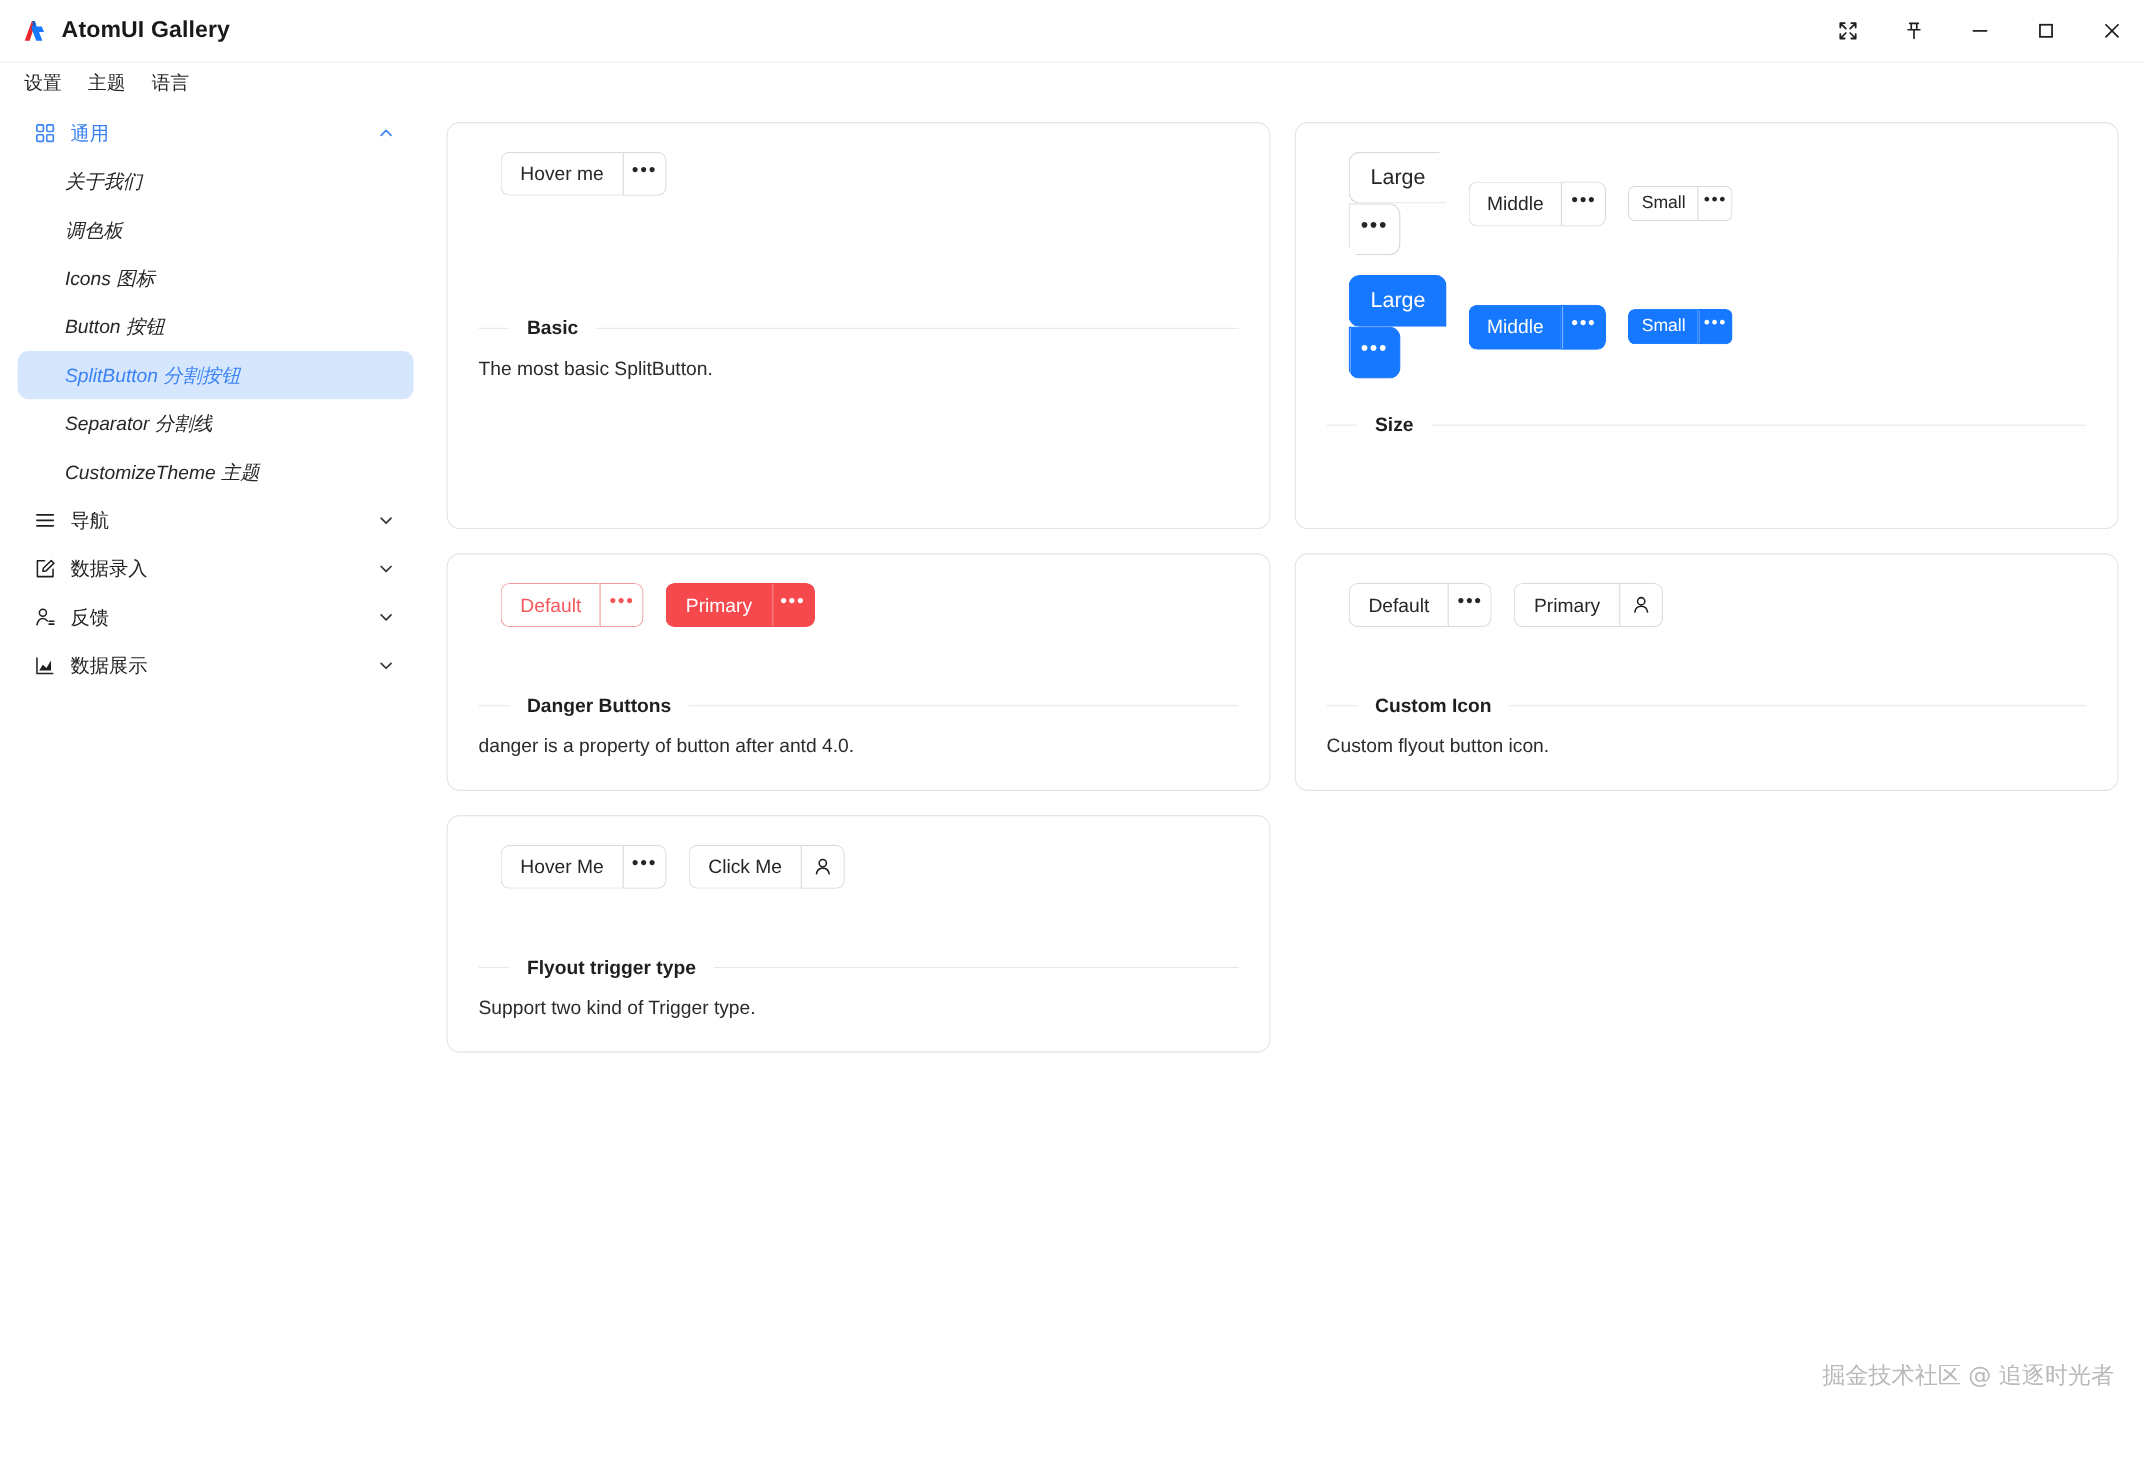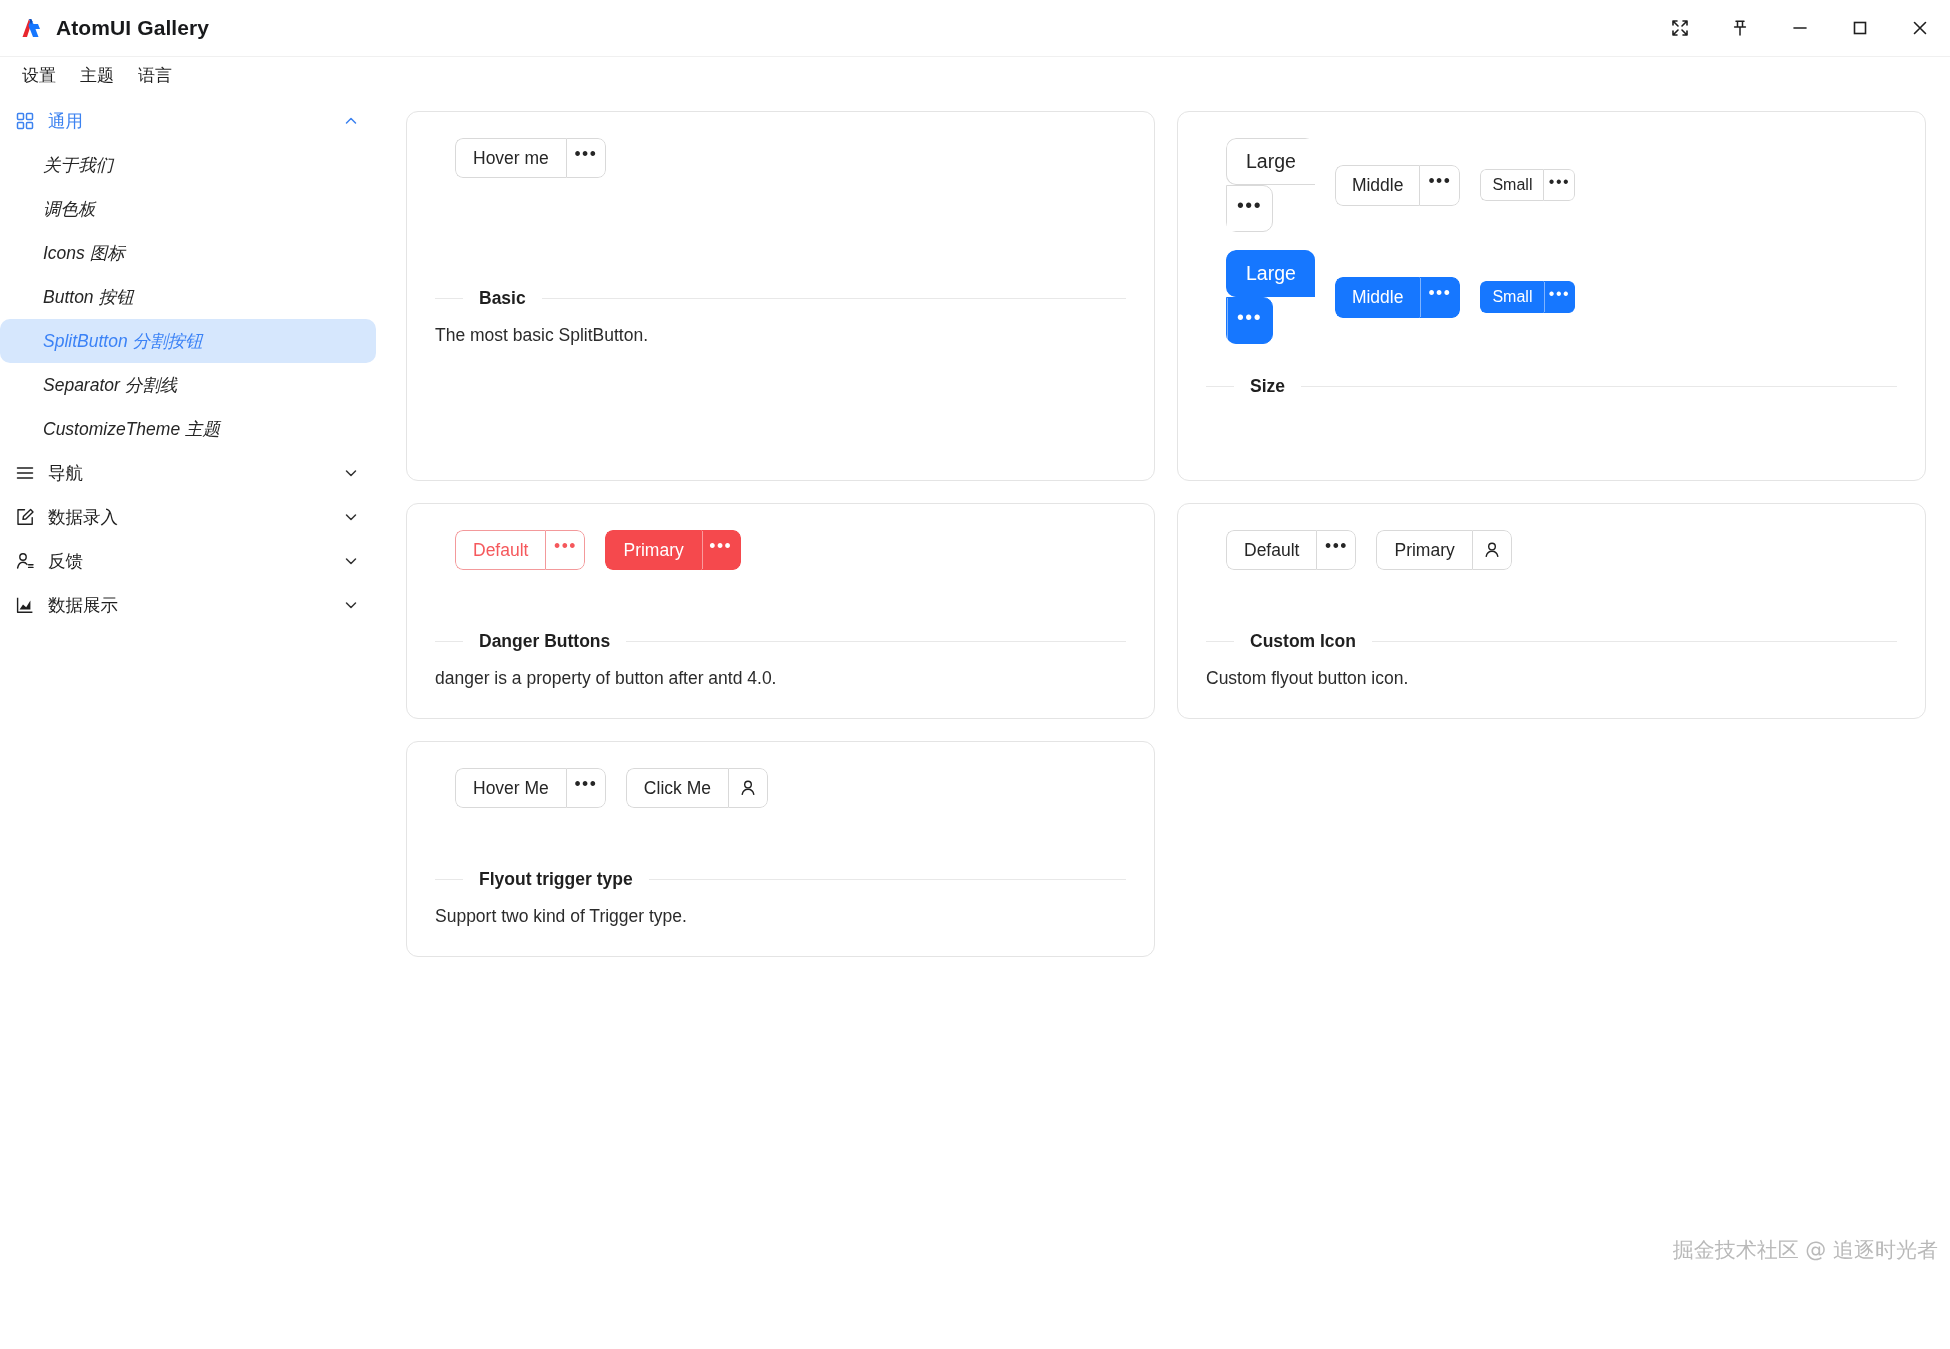--- a/index.html
+++ b/index.html
@@ -42,21 +42,21 @@
     padding: 2px 8px; border-radius: 4px; cursor: default;
   }
 
   
   .body { flex: 1 1 auto; display: flex; min-height: 0; }
 
   
   .sidebar {
     width: 388px; flex: 0 0 388px;
     background: #fff;
-    padding: 6px 12px 0 0;
+    padding: 6px 12px 0 16px;
     overflow: hidden;
   }
   .nav-group-header {
     display: flex; align-items: center;
     height: 44px; padding: 0 16px 0 14px;
     border-radius: 8px; cursor: default;
     font-size: 17.5px;
   }
   .nav-group-header .gicon { width: 22px; height: 22px; flex: 0 0 22px; margin-right: 12px; display:flex; align-items:center; justify-content:center;}
   .nav-group-header .glabel { flex: 1 1 auto; }
@@ -152,21 +152,21 @@
     background: #f5494d; color: #fff; border-color: #f5494d;
   }
   .split.danger-solid .flyout { box-shadow: inset 1px 0 0 rgba(255,255,255,.45); }
 
   .dots { letter-spacing: 1.5px; line-height: 1; position: relative; top: -3px; }
   .usericon { display: flex; align-items: center; justify-content: center; }
 
   
   .watermark {
     position: absolute;
-    right: 12px; bottom: 16px;
+    right: 28px; bottom: 16px;
     font-size: 21px; color: #b9b9b9;
     font-family: "DejaVu Sans", sans-serif;
     white-space: nowrap;
   }
 </style>
 </head>
 <body>
 
 <div class="app">
 

